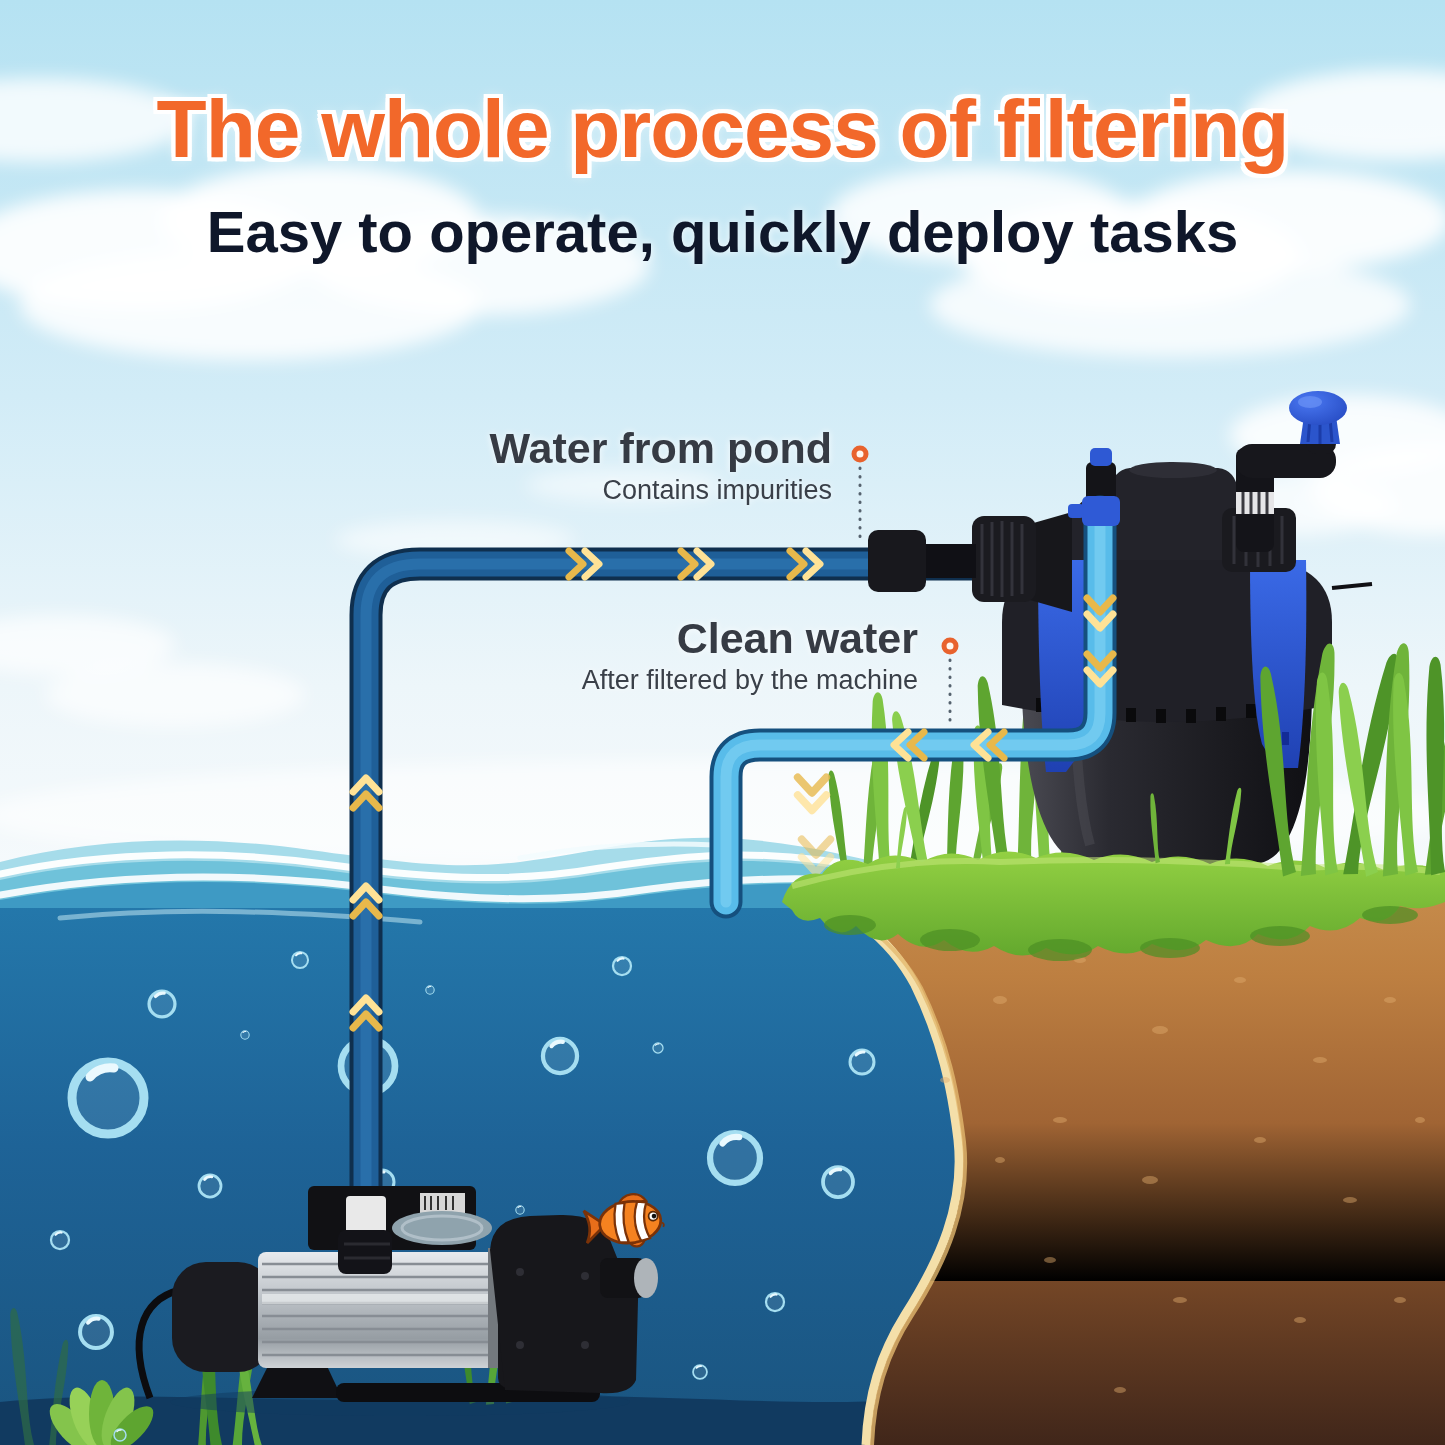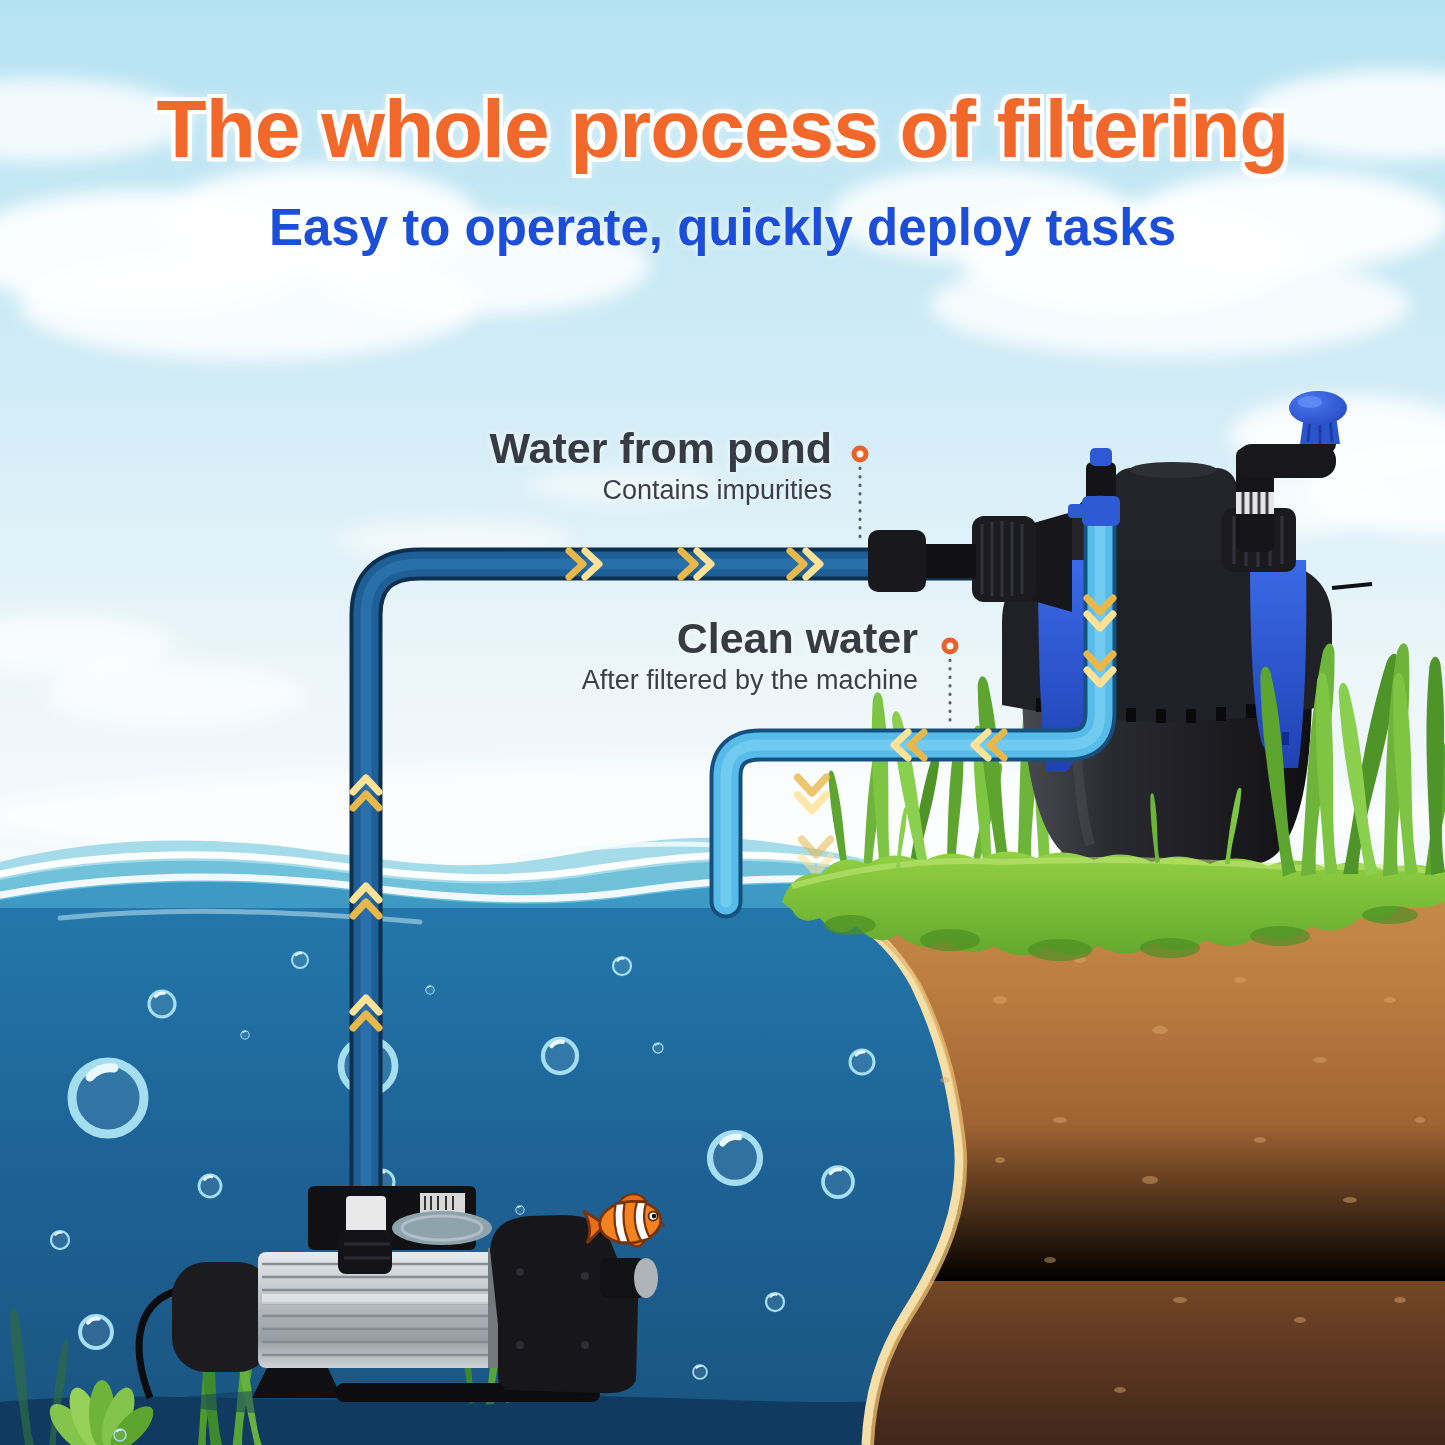--- a/index.html
+++ b/index.html
@@ -11,21 +11,21 @@
   .scene{position:absolute;left:0;top:0;}
   .txt{position:absolute;white-space:nowrap;}
   .title{
     left:0;right:0;top:82px;text-align:center;
     font-size:82px;font-weight:bold;letter-spacing:-1px;color:#F2682A;
     text-shadow:-4px -4px 0 #fff,4px -4px 0 #fff,-4px 4px 0 #fff,4px 4px 0 #fff,
                 0 -4px 0 #fff,0 4px 0 #fff,-4px 0 0 #fff,4px 0 0 #fff,0 0 14px rgba(255,255,255,.9);
   }
   .subtitle{
     left:0;right:0;top:198px;text-align:center;
-    font-size:51px;font-weight:bold;color:#1d4ed8;
+    font-size:58px;font-weight:bold;color:#0f172a;
     text-shadow:0 0 8px rgba(255,255,255,.85);
   }
   .callout{text-align:right;}
   .callout .head{font-size:43px;font-weight:bold;color:#363B44;line-height:1.05;
     text-shadow:0 0 7px rgba(255,255,255,.85);}
   .callout .desc{font-size:27px;color:#3A4049;margin-top:4px;
     text-shadow:0 0 6px rgba(255,255,255,.85);}
   .co-pond{top:426px;right:613px;}
   .co-clean{top:616px;right:527px;}
 </style>

